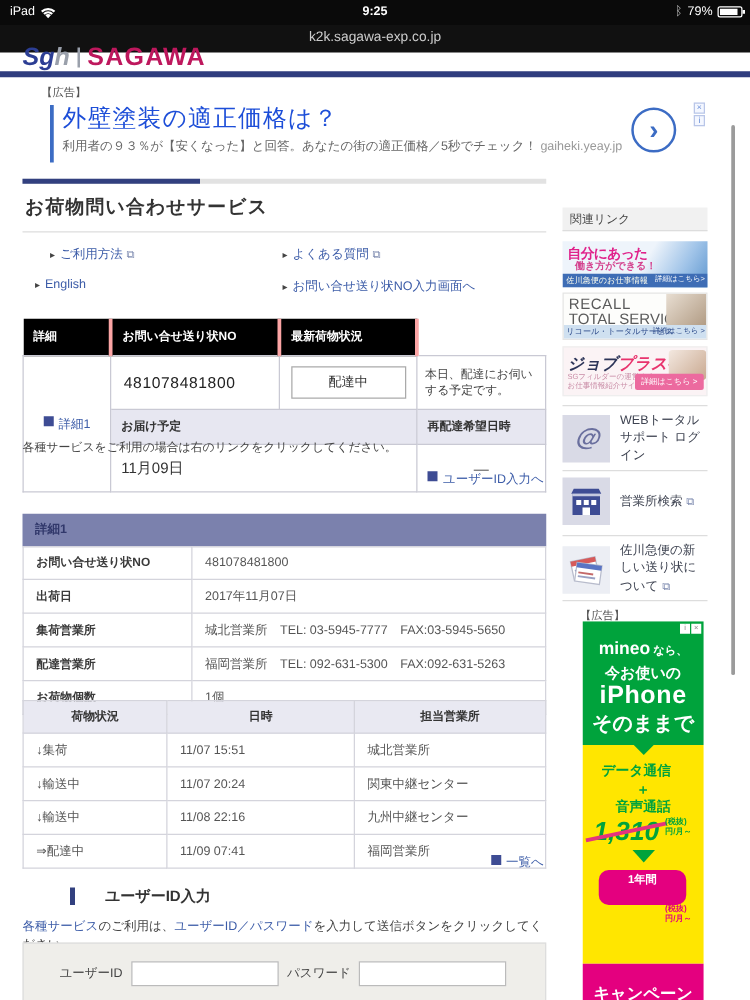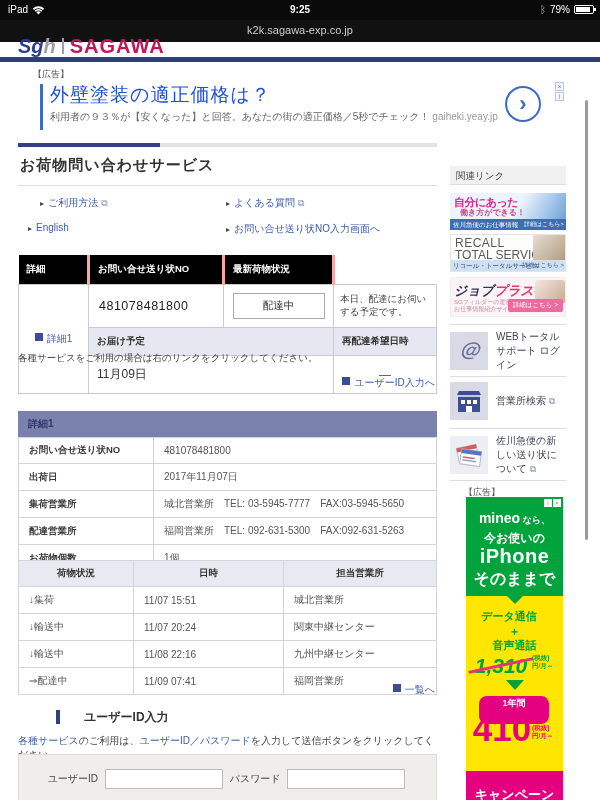--- a/index.html
+++ b/index.html
@@ -388,21 +388,20 @@
       <div class="m-yellow">
         <div class="m-notch"></div>
         <div class="m-d1">データ通信</div>
         <div class="m-plus">＋</div>
         <div class="m-d2">音声通話</div>
         <div class="m-oldprice">1,310</div>
         <div class="m-strike"></div>
         <div class="m-unit-old"><span>(税抜)</span><br><span>円/月～</span></div>
         <div class="m-arrow"></div>
         <div class="m-pill">1年間</div>
-        <div class="m-newprice">410</div>
         <div class="m-unit-new"><span>(税抜)</span><br><span>円/月～</span></div>
       </div>
       <div class="m-pink">
         <div class="m-c1">キャンペーン</div>
         <div class="m-c2">実施中!</div>
       </div>
     </div>
   </div>
 
   <div class="scrollbar"></div>

